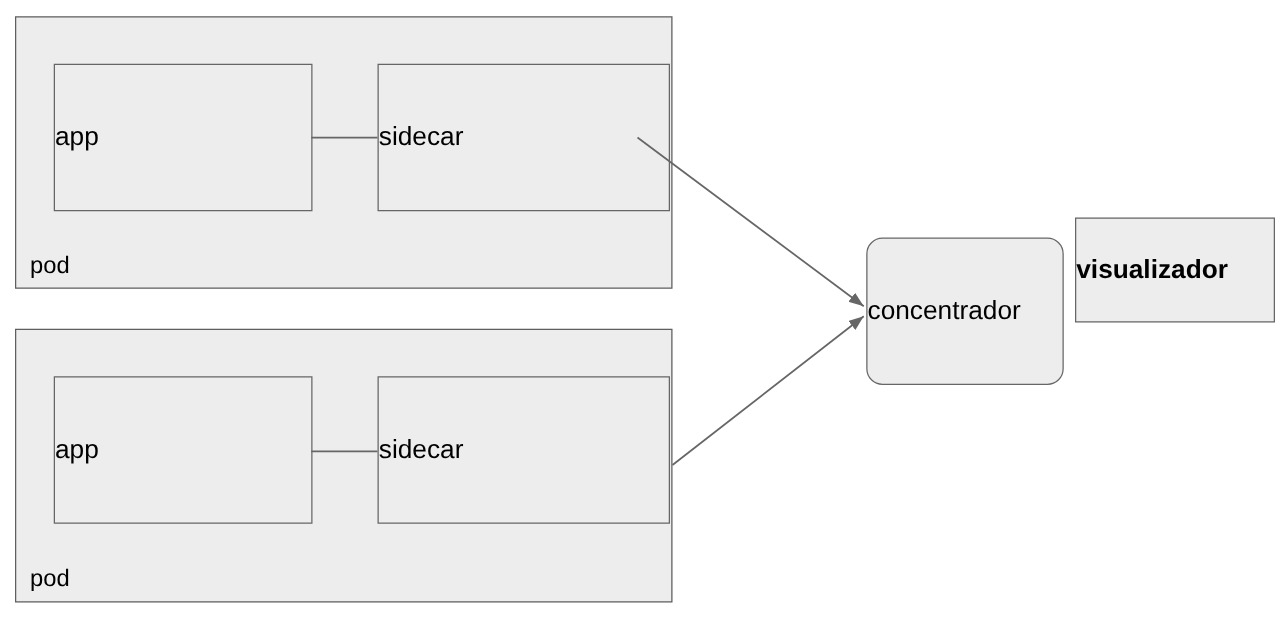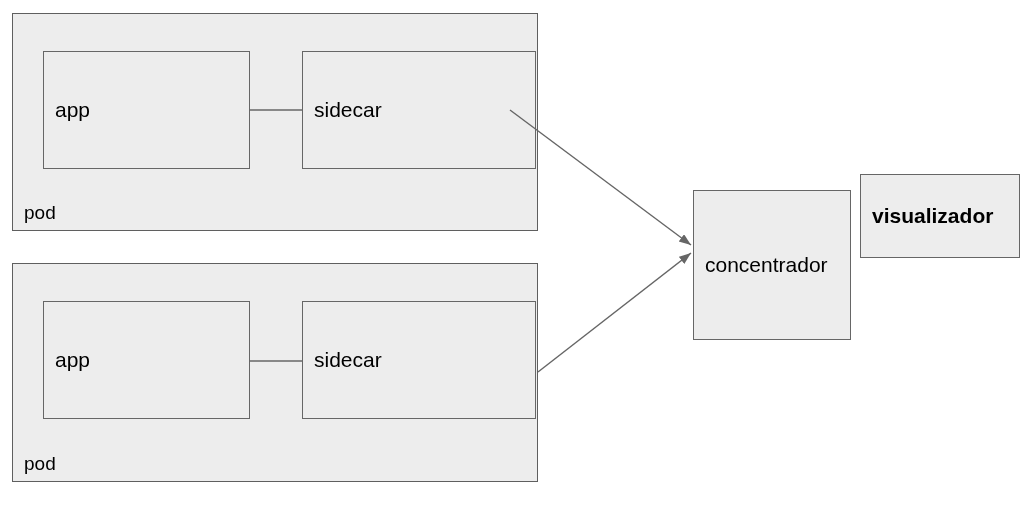--- a/index.html
+++ b/index.html
@@ -37,27 +37,26 @@
     font-size:19px;
     line-height:1;
     color:var(--text);
   }
   .node{
     position:absolute;
     background:var(--box-fill);
     border:1.4px solid var(--box-stroke);
     display:flex;
     align-items:center;
-    padding-left:11px;
     font-size:21px;
     color:var(--text);
   }
   .node-app{left:30px;top:37px;width:207px;height:118px;}
   .node-sidecar{left:289px;top:37px;width:234px;height:118px;}
-  .node-concentrator{left:693px;top:190px;width:158px;height:150px;}
+  .node-concentrator{left:693px;top:190px;width:158px;height:118px;border-radius:13px;}
   .node-visualizer{left:860px;top:174px;width:160px;height:84px;font-weight:bold;}
   .edges{
     position:absolute;
     inset:0;
     width:1023px;
     height:506px;
     pointer-events:none;
   }
   .edges line{
     stroke:var(--edge);

